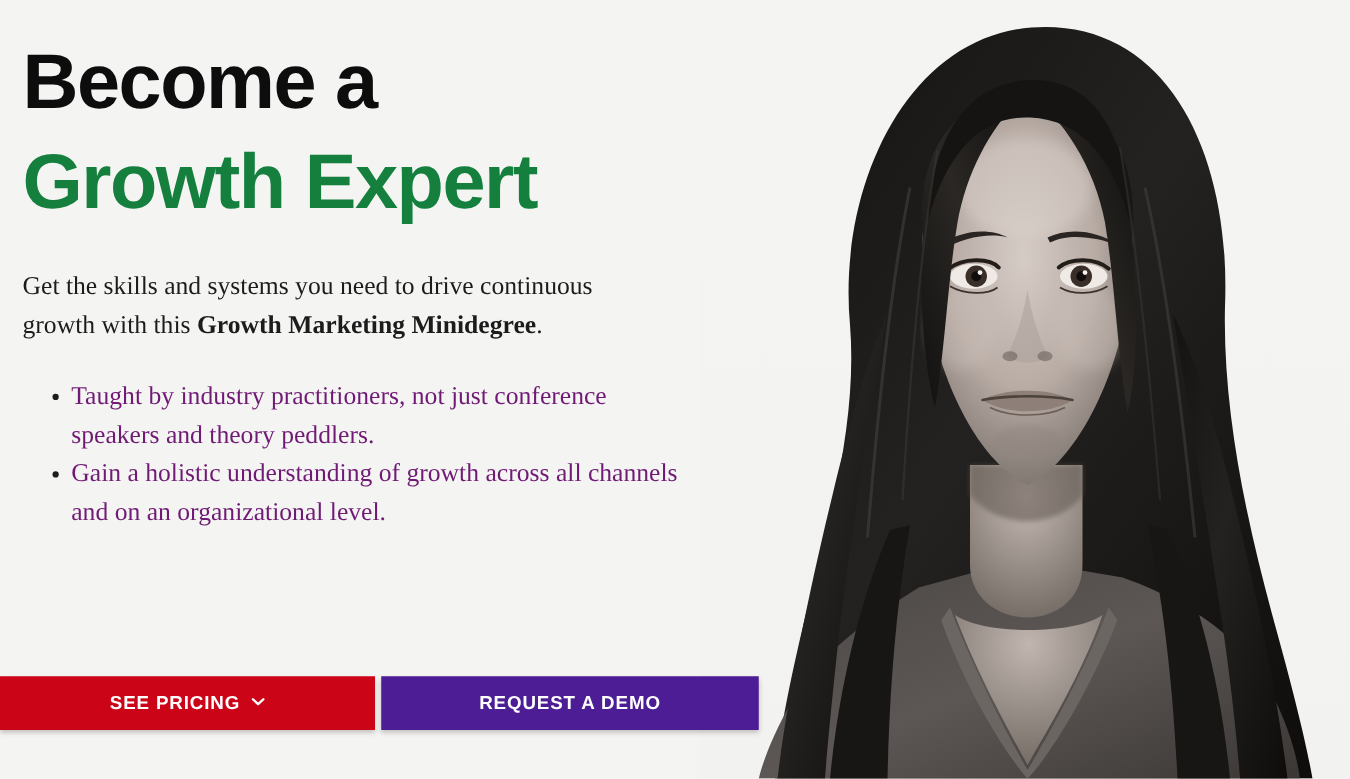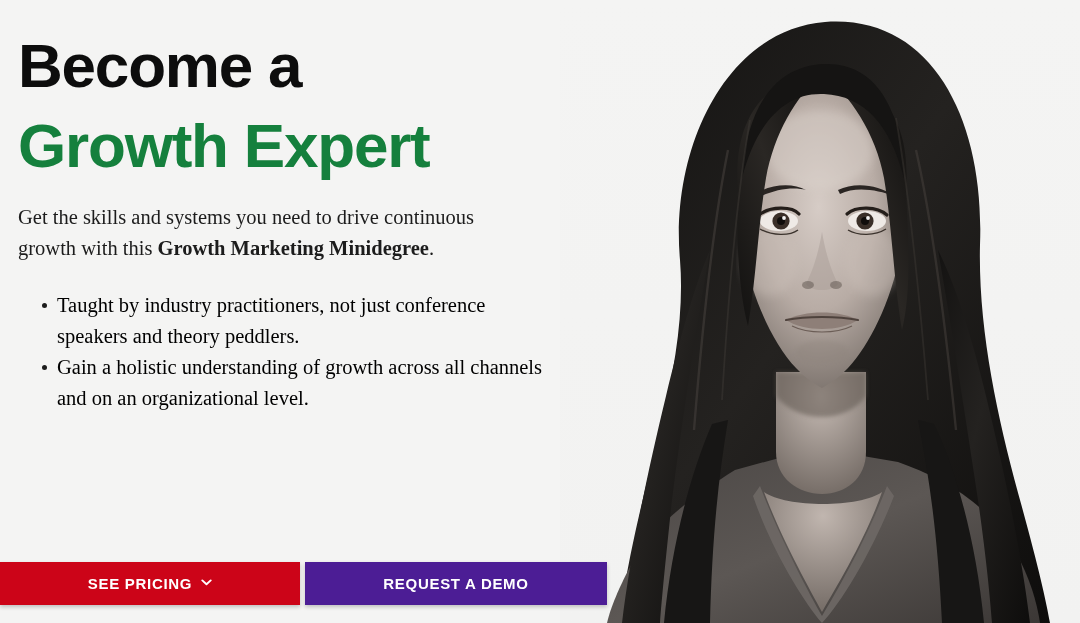--- a/index.html
+++ b/index.html
@@ -57,30 +57,30 @@
   .headline .line2 {
     display: block;
     color: #15803d;
   }
 
   .lede {
     font-family: "Liberation Serif", serif;
     font-size: 20.5px;
     line-height: 31px;
     color: #1c1c1c;
-    margin-top: 16px;
+    margin-top: 28px;
     width: 500px;
   }
   .lede b { font-weight: 700; }
 
   .benefits {
     font-family: "Liberation Serif", serif;
     font-size: 20.5px;
     line-height: 31px;
-    color: #000000;
+    color: #701a75;
     margin-top: 26px;
     list-style: none;
     width: 540px;
   }
   .benefits li {
     position: relative;
     padding-left: 39px;
     margin-bottom: 0px;
   }
   .benefits li::before {
@@ -91,21 +91,21 @@
     width: 5px;
     height: 5px;
     background: #1c1c1c;
     border-radius: 50%;
   }
 
   
   .cta-row {
     position: absolute;
     left: 0;
-    top: 562px;
+    top: 541px;
     display: flex;
     align-items: center;
   }
 
   .btn {
     border: none;
     cursor: pointer;
     font-family: "Liberation Sans", sans-serif;
     font-weight: 700;
     font-size: 15px;

